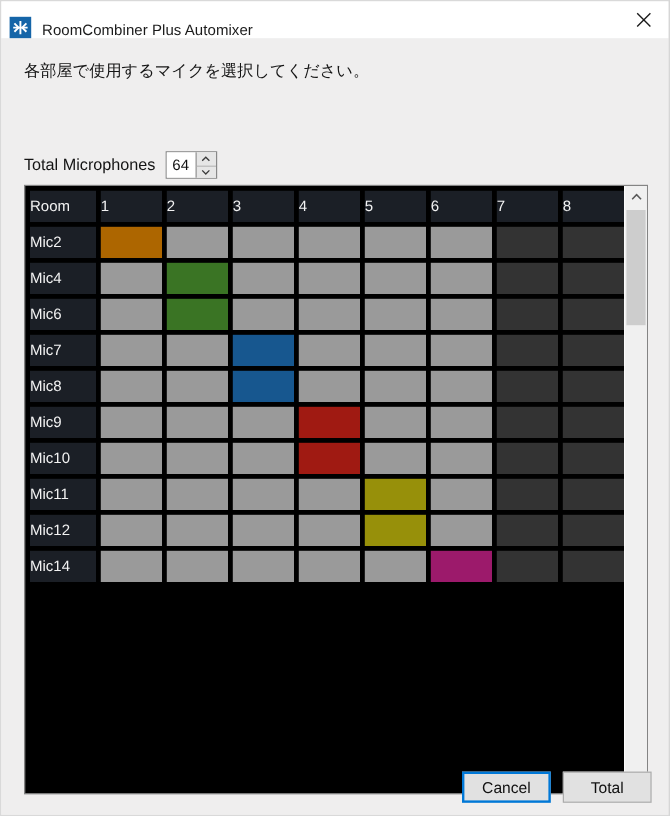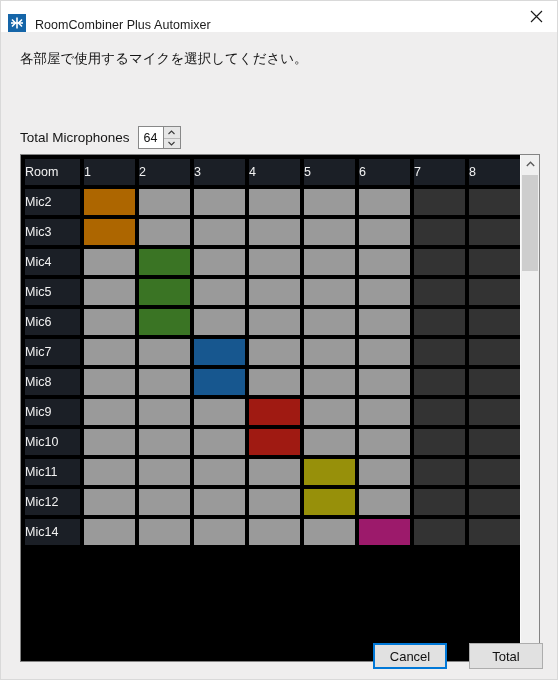--- a/index.html
+++ b/index.html
@@ -172,21 +172,21 @@
     position: absolute;
     left: 1px; top: 2px;
     width: 16px; height: 96px;
     background: #cdcdcd;
   }
 
   
   .footer {
     position: absolute;
     bottom: 12px; right: 16px;
-    display: flex; gap: 22px;
+    display: flex; gap: 10px;
   }
   .btn {
     min-width: 74px; height: 26px;
     padding: 0 12px;
     font-size: 13px;
     color: #101010;
     background: #e1e1e1;
     border: 1px solid #adadad;
     display: flex; align-items: center; justify-content: center;
     white-space: nowrap;
@@ -275,43 +275,21 @@
                 <td class="cell" style="background: rgb(173, 102, 0);"></td>
                 <td class="cell" style="background: rgb(154, 154, 154);"></td>
                 <td class="cell" style="background: rgb(154, 154, 154);"></td>
                 <td class="cell" style="background: rgb(154, 154, 154);"></td>
                 <td class="cell" style="background: rgb(154, 154, 154);"></td>
                 <td class="cell" style="background: rgb(154, 154, 154);"></td>
                 <td class="cell off" style="background: rgb(51, 51, 51);"></td>
                 <td class="cell off" style="background: rgb(51, 51, 51);"></td>
               </tr>
               <tr>
-                <th class="rowhdr">Mic3</th>
-                <td class="cell" style="background: rgb(173, 102, 0);"></td>
-                <td class="cell" style="background: rgb(154, 154, 154);"></td>
-                <td class="cell" style="background: rgb(154, 154, 154);"></td>
-                <td class="cell" style="background: rgb(154, 154, 154);"></td>
-                <td class="cell" style="background: rgb(154, 154, 154);"></td>
-                <td class="cell" style="background: rgb(154, 154, 154);"></td>
-                <td class="cell off" style="background: rgb(51, 51, 51);"></td>
-                <td class="cell off" style="background: rgb(51, 51, 51);"></td>
-              </tr>
-              <tr>
                 <th class="rowhdr">Mic4</th>
-                <td class="cell" style="background: rgb(154, 154, 154);"></td>
-                <td class="cell" style="background: rgb(58, 116, 36);"></td>
-                <td class="cell" style="background: rgb(154, 154, 154);"></td>
-                <td class="cell" style="background: rgb(154, 154, 154);"></td>
-                <td class="cell" style="background: rgb(154, 154, 154);"></td>
-                <td class="cell" style="background: rgb(154, 154, 154);"></td>
-                <td class="cell off" style="background: rgb(51, 51, 51);"></td>
-                <td class="cell off" style="background: rgb(51, 51, 51);"></td>
-              </tr>
-              <tr>
-                <th class="rowhdr">Mic5</th>
                 <td class="cell" style="background: rgb(154, 154, 154);"></td>
                 <td class="cell" style="background: rgb(58, 116, 36);"></td>
                 <td class="cell" style="background: rgb(154, 154, 154);"></td>
                 <td class="cell" style="background: rgb(154, 154, 154);"></td>
                 <td class="cell" style="background: rgb(154, 154, 154);"></td>
                 <td class="cell" style="background: rgb(154, 154, 154);"></td>
                 <td class="cell off" style="background: rgb(51, 51, 51);"></td>
                 <td class="cell off" style="background: rgb(51, 51, 51);"></td>
               </tr>
               <tr>

